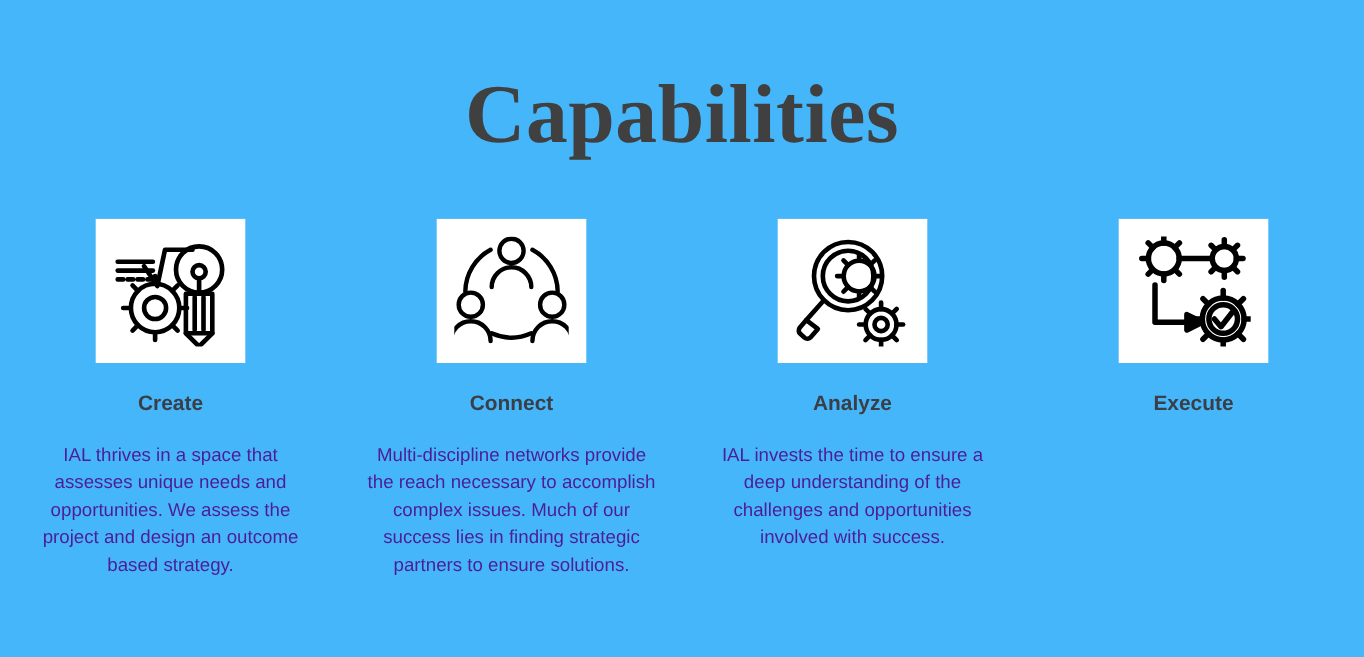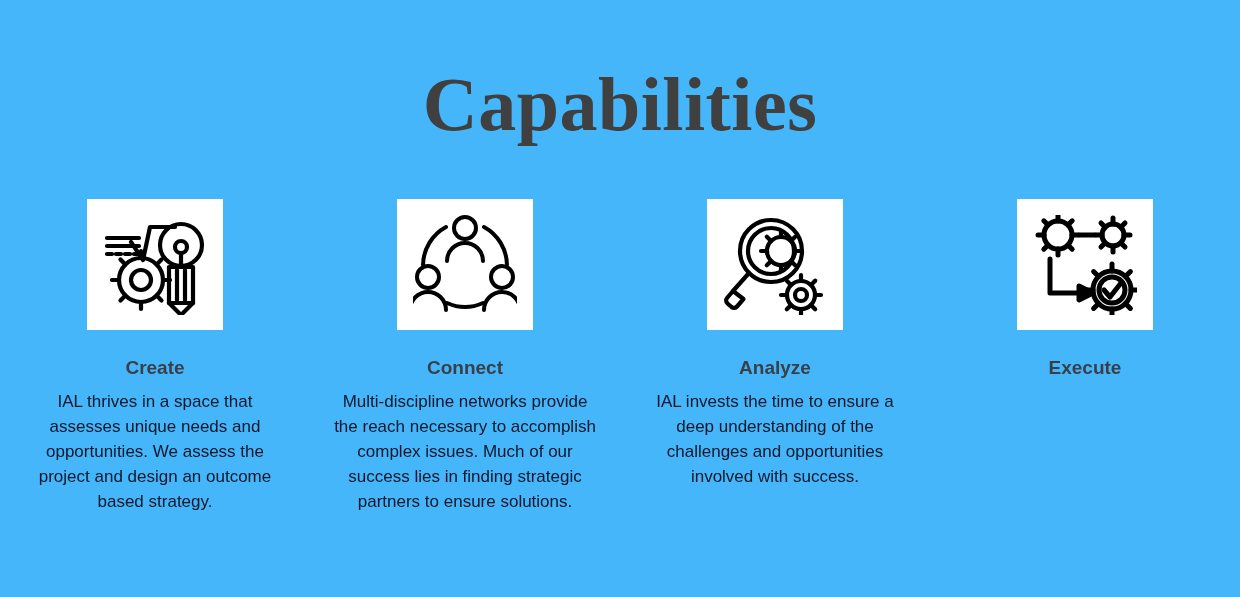--- a/index.html
+++ b/index.html
@@ -74,25 +74,25 @@
   .card-heading {
     margin-top: 26px;
     font-size: 19px;
     font-weight: 700;
     color: #3a3f47;
     text-align: center;
     line-height: 24px;
   }
 
   .card-body {
-    margin-top: 9px;
+    margin-top: 21px;
     width: 268px;
     font-size: 17px;
     line-height: 25px;
-    color: #0f172a;
+    color: #4c1d95;
     text-align: center;
     white-space: pre-line;
   }
 
   
   .card:nth-child(1) .card-body { width: 266px; }
   .card:nth-child(2) .card-body { width: 268px; }
   .card:nth-child(3) .card-body { width: 252px; }
   .card:nth-child(4) .card-body { width: 264px; }
 </style>

